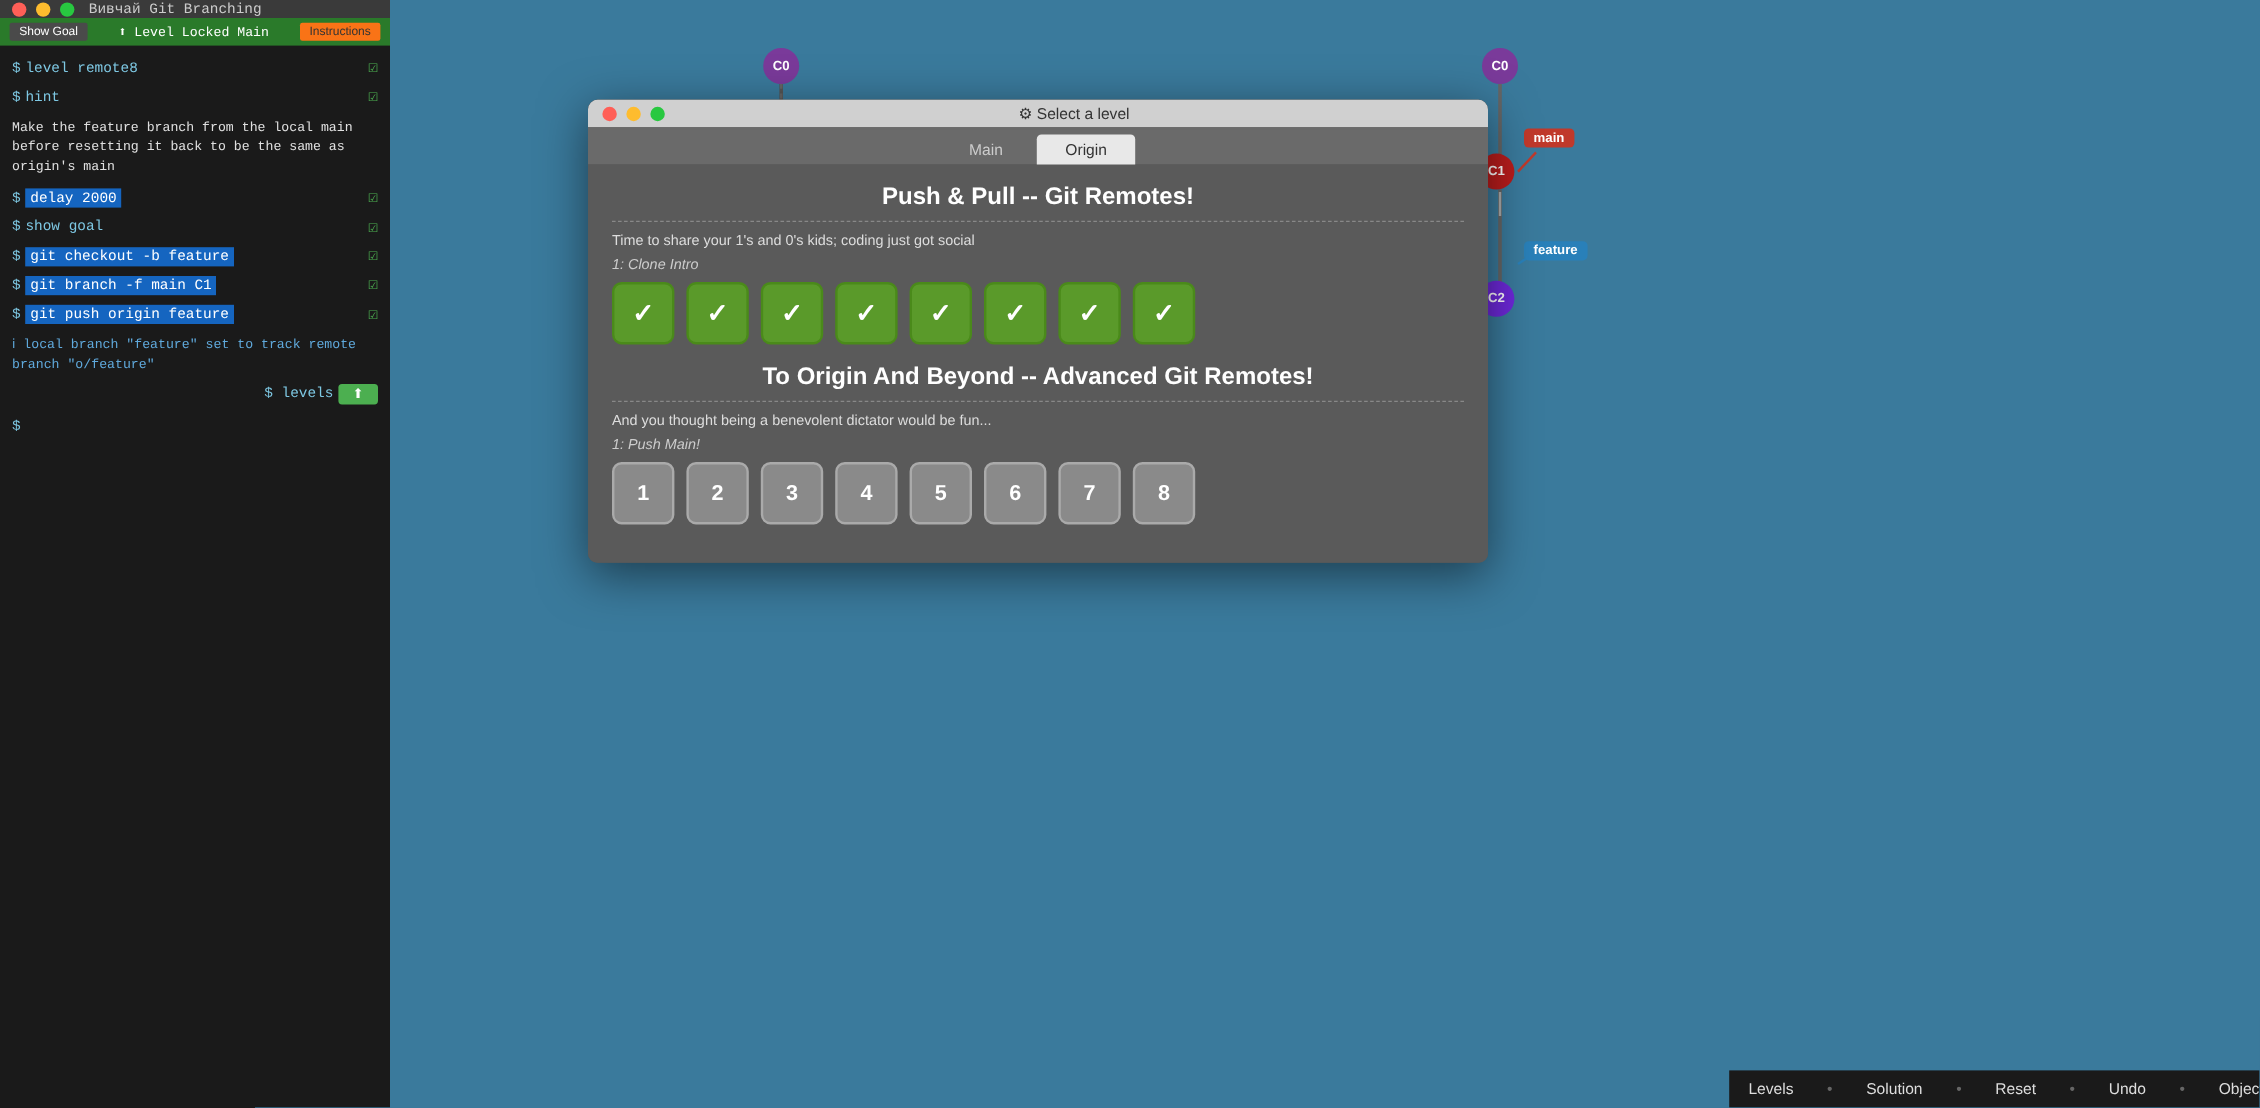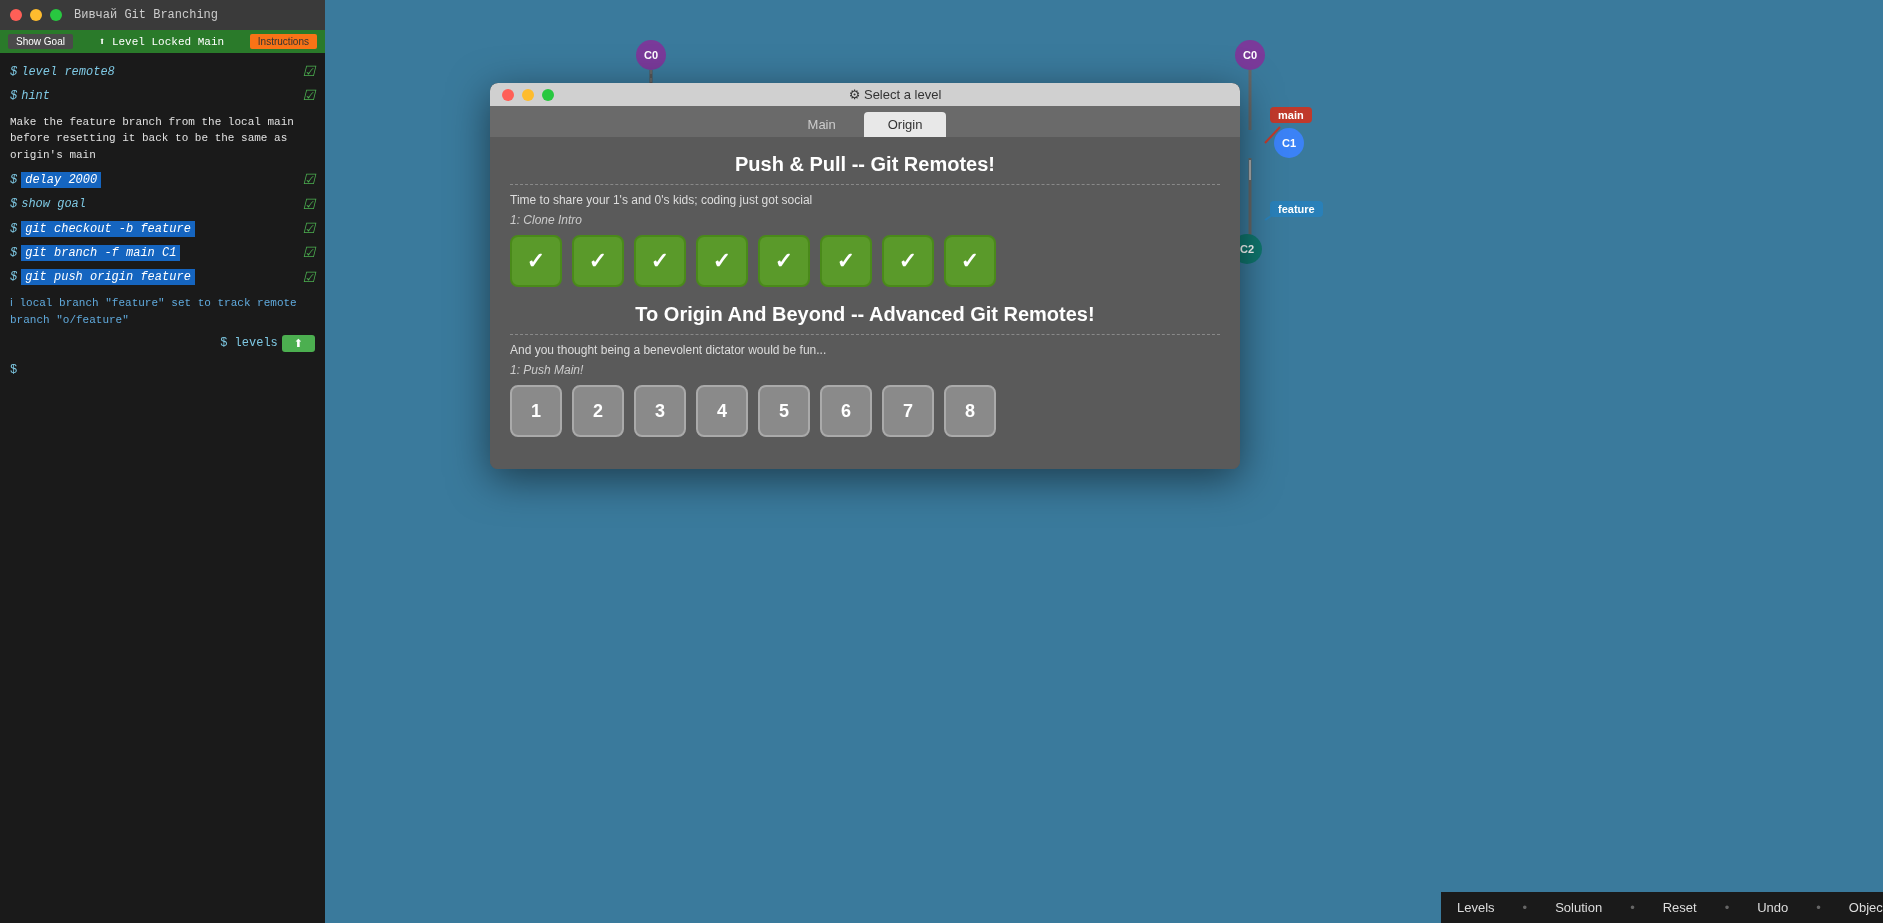--- a/index.html
+++ b/index.html
@@ -32,21 +32,21 @@
       font-family: 'Courier New', monospace;
       font-size: 12px;
     }
 
     .terminal-titlebar {
       background: #3a3a3a;
       padding: 5px 10px;
       display: flex;
       align-items: center;
       gap: 8px;
-      height: 30px;
+      height: 15px;
     }
 
     .traffic-light {
       width: 12px; height: 12px;
       border-radius: 50%;
       display: inline-block;
     }
     .tl-red { background: #ff5f57; }
     .tl-yellow { background: #febc2e; }
     .tl-green { background: #28c840; }
@@ -94,21 +94,20 @@
     .terminal-body {
       padding: 8px 10px;
       line-height: 1.6;
     }
 
     .cmd-line {
       display: flex;
       align-items: center;
       justify-content: space-between;
       margin-bottom: 2px;
-      font-style: italic;
     }
 
     .cmd-text { color: #7ec8e3; }
     .cmd-dollar { color: #7ec8e3; margin-right: 4px; }
     .check-icon { color: #4caf50; font-size: 14px; }
 
     .info-text {
       color: #e0e0e0;
       font-size: 11px;
       margin: 6px 0;
@@ -410,25 +409,25 @@
 </div>
 
 <div class="graph-node" style="left: 636px; top: 40px; width: 30px; height: 30px; background: #7a3a9a;">
   <span>C0</span>
 </div>
 
 <div class="graph-node" style="left: 1235px; top: 40px; width: 30px; height: 30px; background: #7a3a9a;">
   <span>C0</span>
 </div>
 
-<div class="graph-node" style="left: 1232px; top: 128px; width: 30px; height: 30px; background: #3b82f6; margin-left: 42px;">
+<div class="graph-node" style="left: 1232px; top: 128px; width: 30px; height: 30px; background: #b91c1c;">
   <span>C1</span>
 </div>
 
-<div class="graph-node" style="left: 1232px; top: 234px; width: 30px; height: 30px; background: #0f766e;">
+<div class="graph-node" style="left: 1232px; top: 234px; width: 30px; height: 30px; background: #6d28d9;">
   <span>C2</span>
 </div>
 
 <div class="branch-label" style="left: 1270px; top: 107px; background: #c0392b;">
   <span>main</span>
 </div>
 
 <div class="branch-label" style="left: 1270px; top: 201px; background: #2980b9;">
   <span>feature</span>
 </div>

